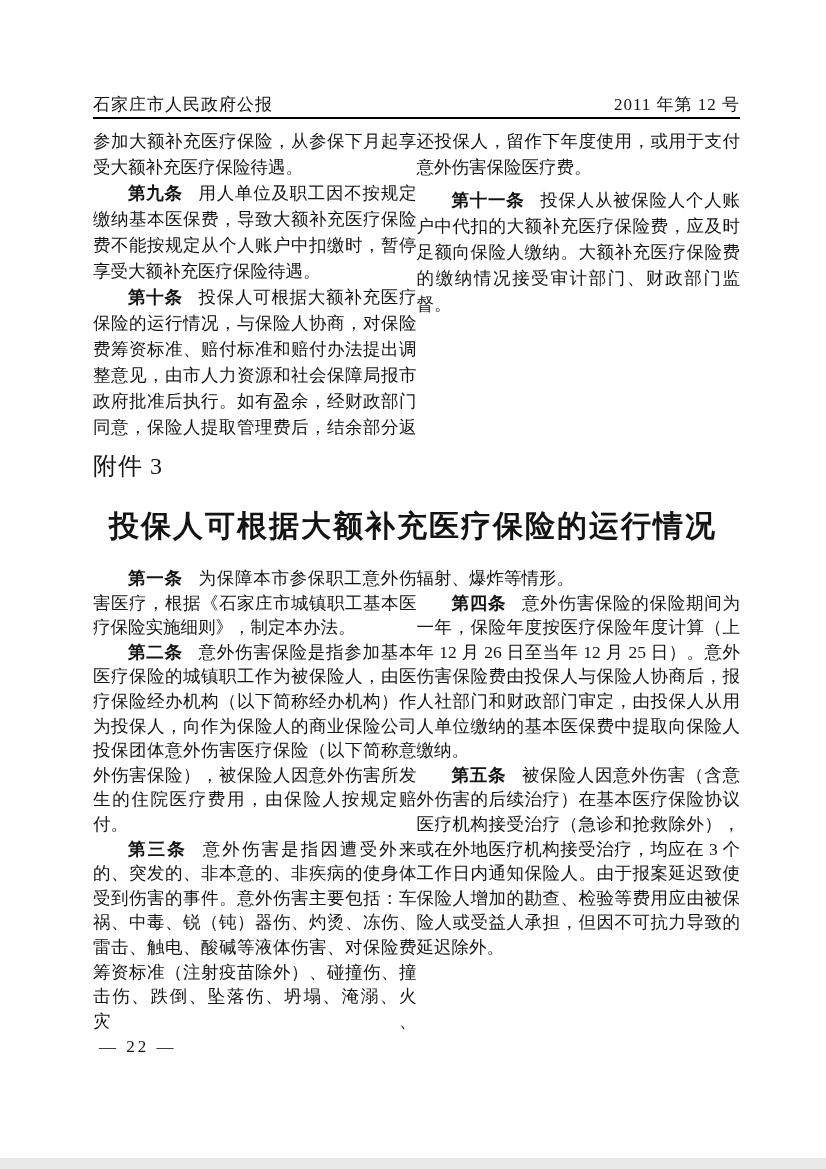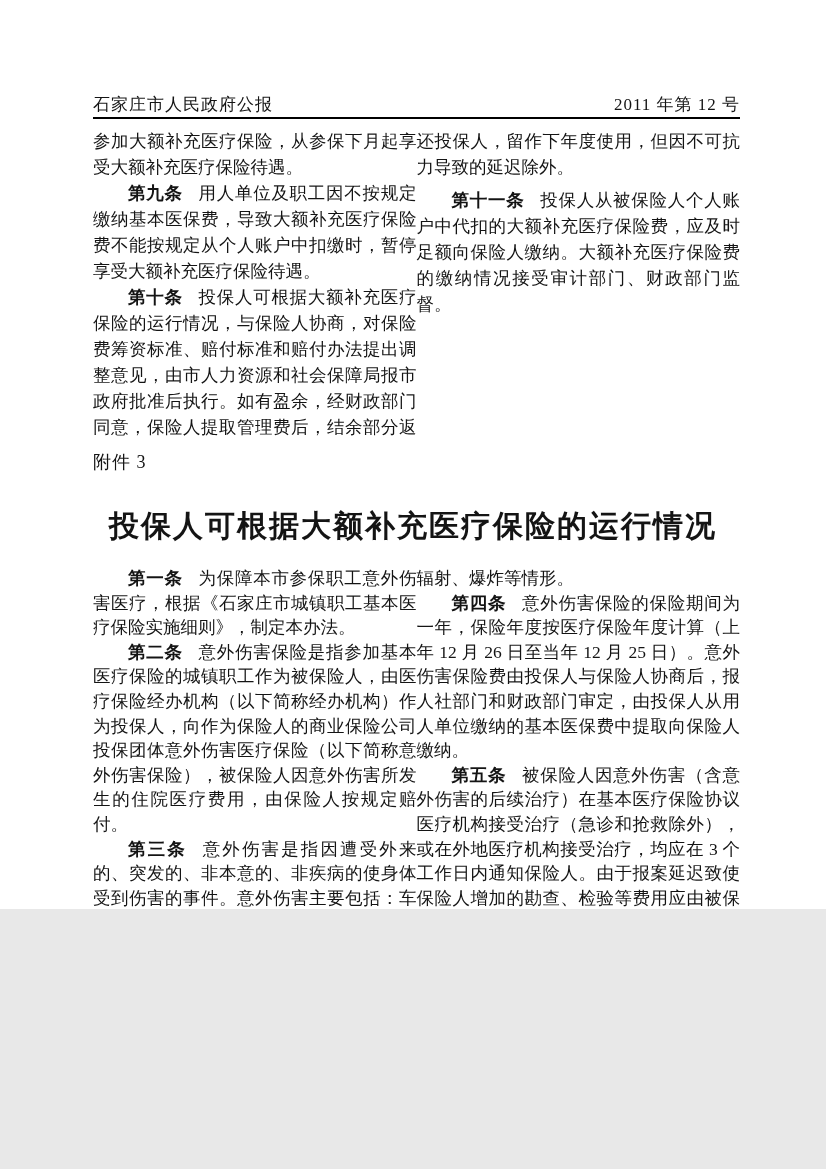--- a/index.html
+++ b/index.html
@@ -1,19 +1,19 @@
 <!DOCTYPE html>
 <html><head>
 <meta charset="utf-8">
 <style>
   html, body { margin: 0; padding: 0; background: #e8e8e8; }
   .page {
     position: relative;
     width: 826px;
-    height: 909px;
+    height: 1158px;
     margin: 0 auto;
     background: #ffffff;
     color: #141414;
     font-family: "Liberation Serif", "DejaVu Serif", serif;
     overflow: hidden;
   }
   .header {
     position: absolute;
     top: 93px; left: 93px; width: 647px;
     display: flex;
@@ -43,21 +43,21 @@
   .body1 .col { font-size: 17.5px; line-height: 26px; }
   .body2 .col { font-size: 17.5px; line-height: 24.6px; }
   .para { margin: 0; text-indent: 2em; }
   .para.cont { text-indent: 0; }
   .gapped .para + .para { margin-top: 7px; }
   .para.flow { text-align-last: justify; }
   .art-label { font-weight: bold; margin-right: 0.9em; }
   .attachment-label {
     position: absolute;
     top: 450px; left: 93px;
-    font-size: 18px;
+    font-size: 24px;
     letter-spacing: 1px;
   }
   .doc-title {
     position: absolute;
     top: 506px; left: 0; width: 100%;
     margin: 0;
     text-align: center;
     font-size: 30px;
     font-weight: bold;
     letter-spacing: 2px;
@@ -80,21 +80,21 @@
   </header>
   <div class="header-rule"></div>
 
   <section class="twocol body1">
     <div class="col">
       <p class="para cont"><span class="art-text">参加大额补充医疗保险，从参保下月起享受大额补充医疗保险待遇。</span></p>
       <p class="para"><span class="art-label">第九条</span><span class="art-text">用人单位及职工因不按规定缴纳基本医保费，导致大额补充医疗保险费不能按规定从个人账户中扣缴时，暂停享受大额补充医疗保险待遇。</span></p>
       <p class="para flow"><span class="art-label">第十条</span><span class="art-text">投保人可根据大额补充医疗保险的运行情况，与保险人协商，对保险费筹资标准、赔付标准和赔付办法提出调整意见，由市人力资源和社会保障局报市政府批准后执行。如有盈余，经财政部门同意，保险人提取管理费后，结余部分返</span></p>
     </div>
     <div class="col gapped">
-      <p class="para cont"><span class="art-text">还投保人，留作下年度使用，但因不可抗力导致的延迟除外。</span></p>
+      <p class="para cont"><span class="art-text">还投保人，留作下年度使用，或用于支付意外伤害保险医疗费。</span></p>
       <p class="para"><span class="art-label">第十一条</span><span class="art-text">投保人从被保险人个人账户中代扣的大额补充医疗保险费，应及时足额向保险人缴纳。大额补充医疗保险费的缴纳情况接受审计部门、财政部门监督。</span></p>
     </div>
   </section>
 
   <div class="attachment-label">附件 3</div>
 
   <h1 class="doc-title">投保人可根据大额补充医疗保险的运行情况</h1>
 
   <section class="twocol body2">
     <div class="col">

